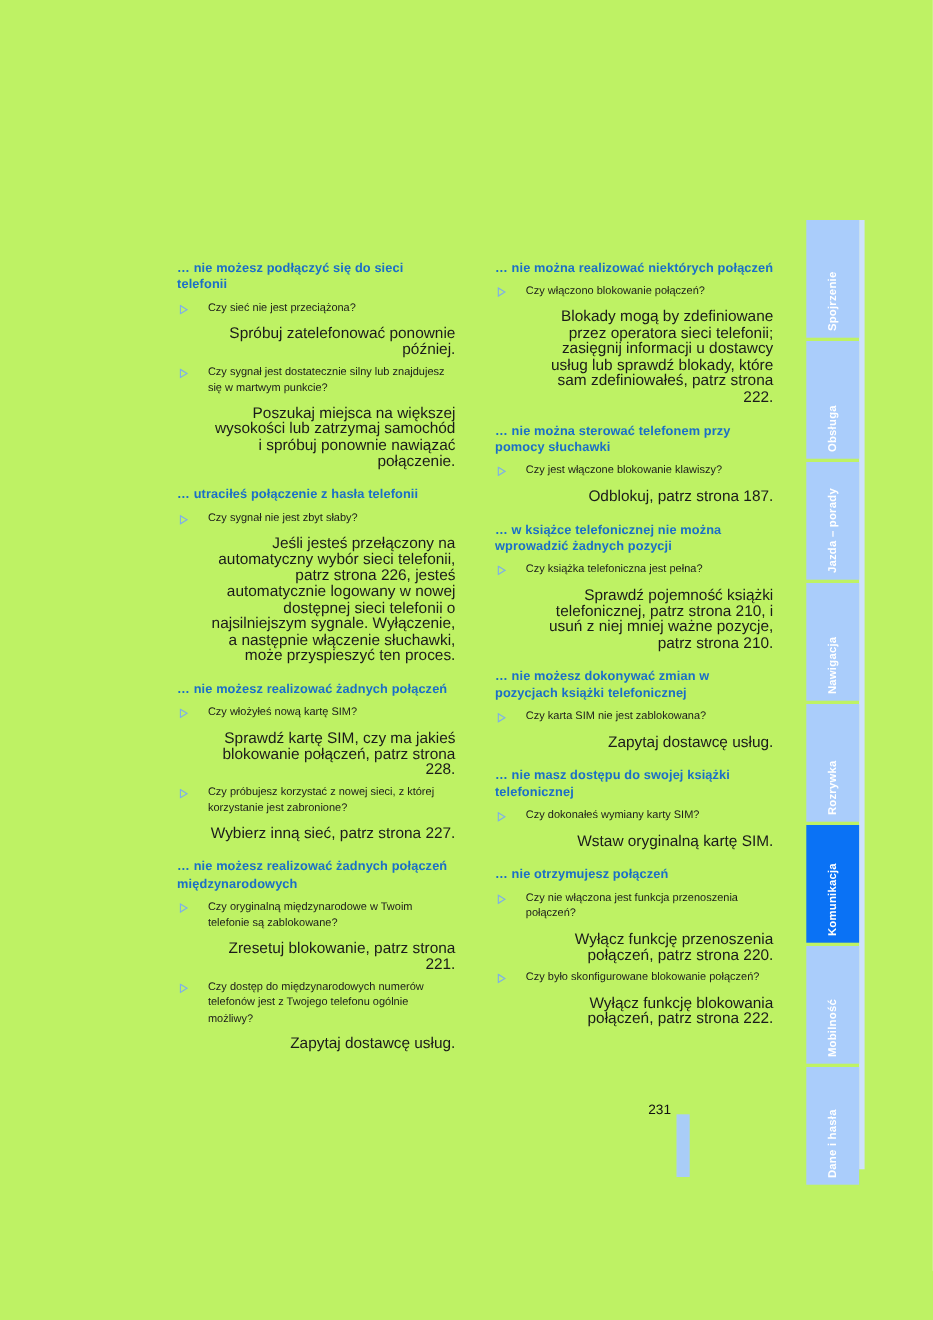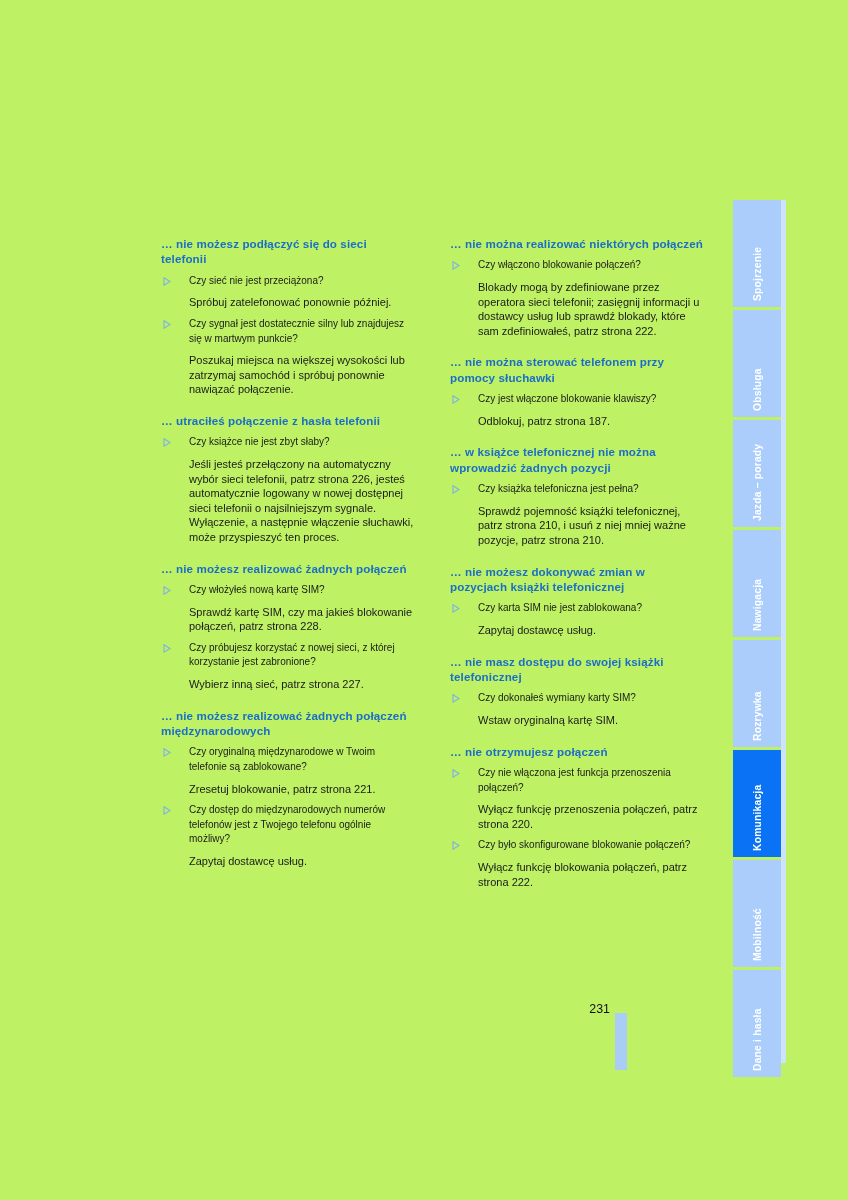--- a/index.html
+++ b/index.html
@@ -66,23 +66,24 @@
   .item .bullet svg { display: block; margin-top: 2px; }
 
   .q {
     margin: 0;
     font-size: 10px;
     line-height: 14.6px;
     color: #1a1a1a;
   }
   .a {
     margin: 7px 0 0 0;
-    font-size: 11px;
+    font-size: 14px;
     line-height: 14.6px;
     color: #1a1a1a;
+    text-align: right;
   }
 
   
   .folio {
     position: absolute;
     left: 578px;
     top: 1002px;
     width: 32px;
     text-align: right;
     font-size: 12.4px;
@@ -173,21 +174,21 @@
           </div>
         </div>
         <div class="section">
           <h2 class="heading">… utraciłeś połączenie z hasła telefonii</h2>
           <div class="item">
             <span class="bullet">
               <svg width="8" height="9" viewBox="0 0 8 9" aria-hidden="true">
                 <path d="M1 0.8 L7 4.5 L1 8.2 Z" fill="none" stroke="#7fb0e6" stroke-width="1.1"></path>
               </svg>
             </span>
-            <p class="q">Czy książce nie jest zbyt słaby?</p>
+            <p class="q">Czy sygnał nie jest zbyt słaby?</p>
             <p class="a">Jeśli jesteś przełączony na automatyczny wybór sieci telefonii, patrz strona 226, jesteś automatycznie logowany w nowej dostępnej sieci telefonii o najsilniejszym sygnale. Wyłączenie, a następnie włączenie słuchawki, może przyspieszyć ten proces.</p>
           </div>
         </div>
         <div class="section">
           <h2 class="heading">… nie możesz realizować żadnych połączeń</h2>
           <div class="item">
             <span class="bullet">
               <svg width="8" height="9" viewBox="0 0 8 9" aria-hidden="true">
                 <path d="M1 0.8 L7 4.5 L1 8.2 Z" fill="none" stroke="#7fb0e6" stroke-width="1.1"></path>
               </svg>

